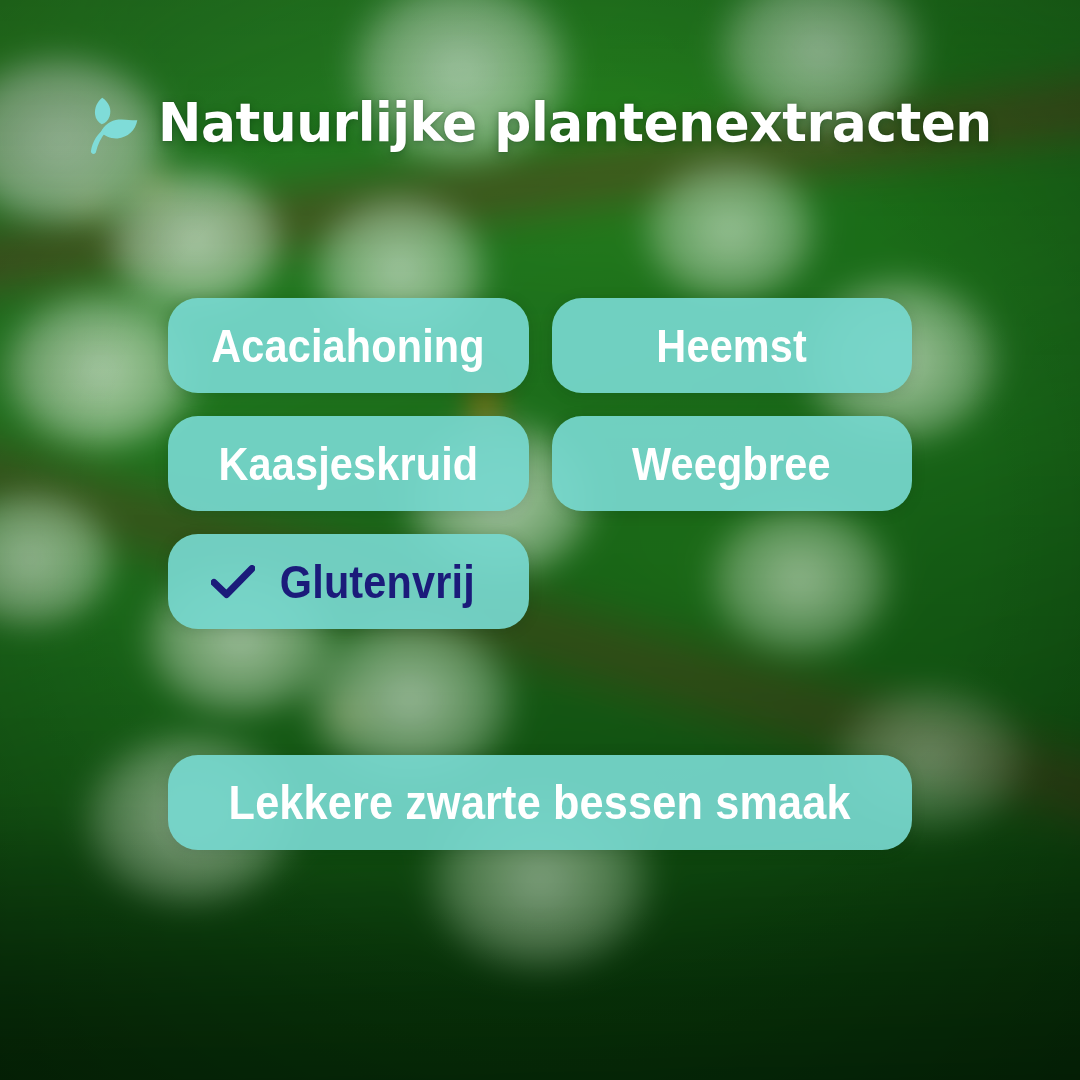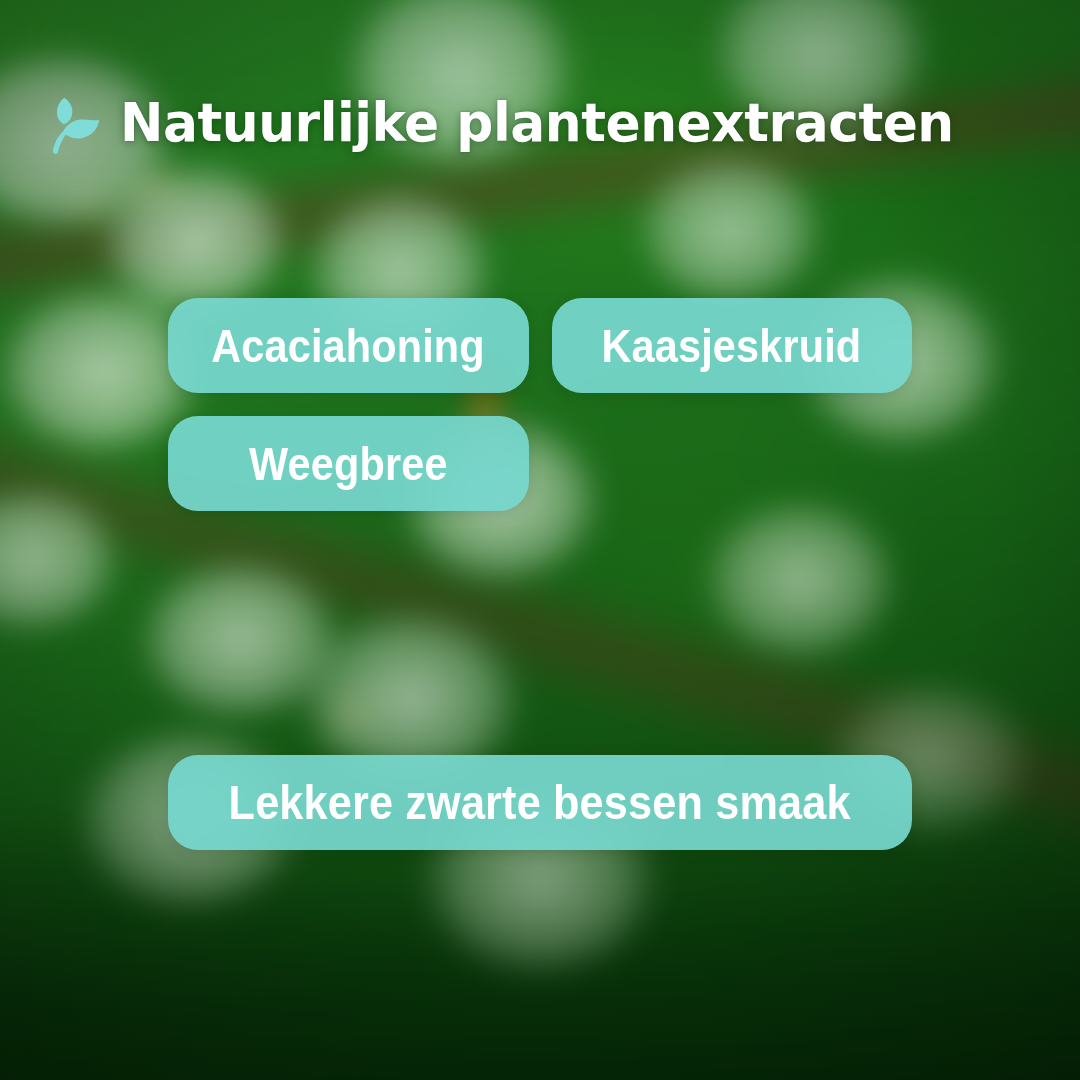--- a/index.html
+++ b/index.html
@@ -75,21 +75,21 @@
   .bg-vignette{
     position:absolute;inset:0;
     background:radial-gradient(ellipse 78% 72% at 50% 46%, rgba(0,0,0,0) 52%, rgba(0,0,0,.30) 100%);
   }
 
   
   .header{
     position:absolute;
     left:0;right:0;top:88px;
     display:flex;align-items:center;
-    padding-left:40px;
+    padding-left:78px;
     gap:14px;
   }
   .leaf-icon{
     width:66px;height:66px;flex:0 0 auto;
     margin-top:4px;
     display:block;
   }
   .title{
     font-family:"DejaVu Sans", sans-serif;
     font-weight:700;
@@ -175,29 +175,38 @@
     <div class="title">Natuurlijke plantenextracten</div>
   </div>
 
   <div class="pill-grid">
 
     <div class="pill">
       <span class="pill-label">Acaciahoning</span>
     </div>
 
 
+    <div class="pill">
+      <span class="pill-label">Heemst</span>
+    </div>
 
     <div class="pill">
       <span class="pill-label">Kaasjeskruid</span>
     </div>
 
     <div class="pill">
       <span class="pill-label">Weegbree</span>
     </div>
 
+    <div class="pill is-checked">
+      <svg class="check-icon" viewBox="0 0 44 34" aria-hidden="true">
+        <path d="M3 17.5 L15.5 29.5 L41 3.5" fill="none" stroke="#1B1B7A" stroke-width="7" stroke-linecap="round" stroke-linejoin="round"></path>
+      </svg>
+      <span class="pill-label">Glutenvrij</span>
+    </div>
 
   </div>
 
   <div class="pill-wide">
     <span class="pill-label">Lekkere zwarte bessen smaak</span>
   </div>
 
 </div>
 
 </body></html>

